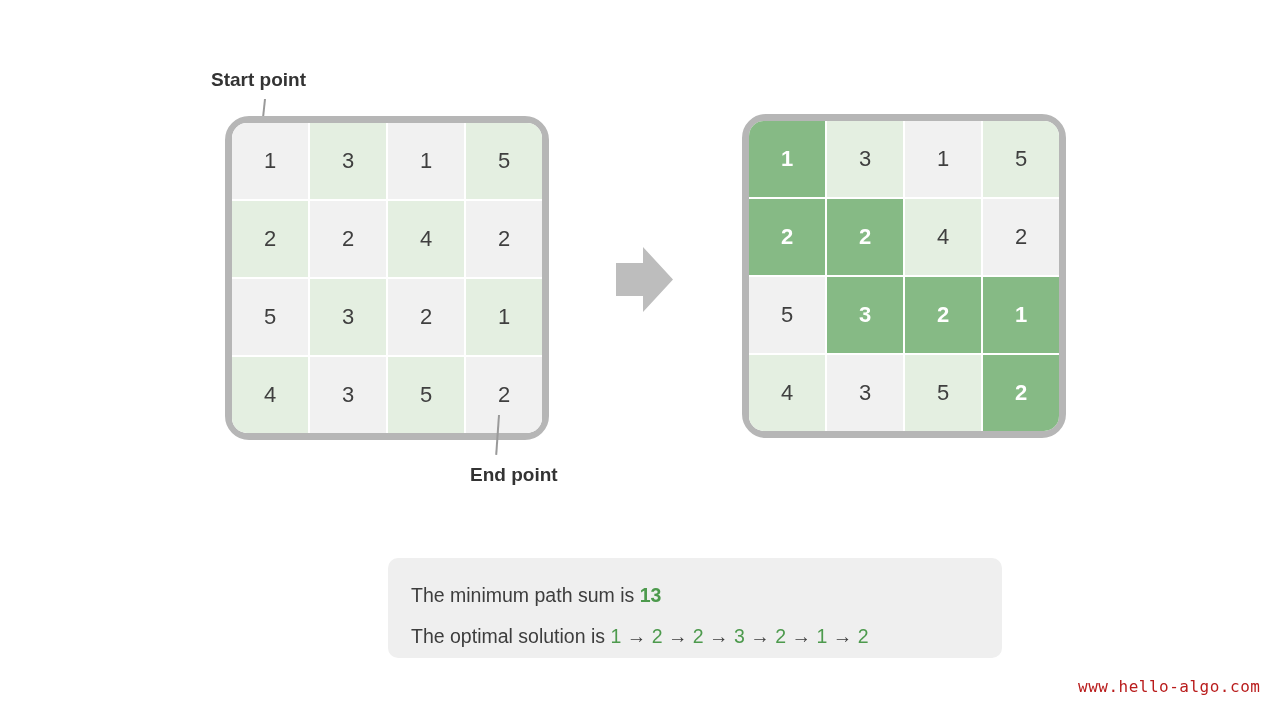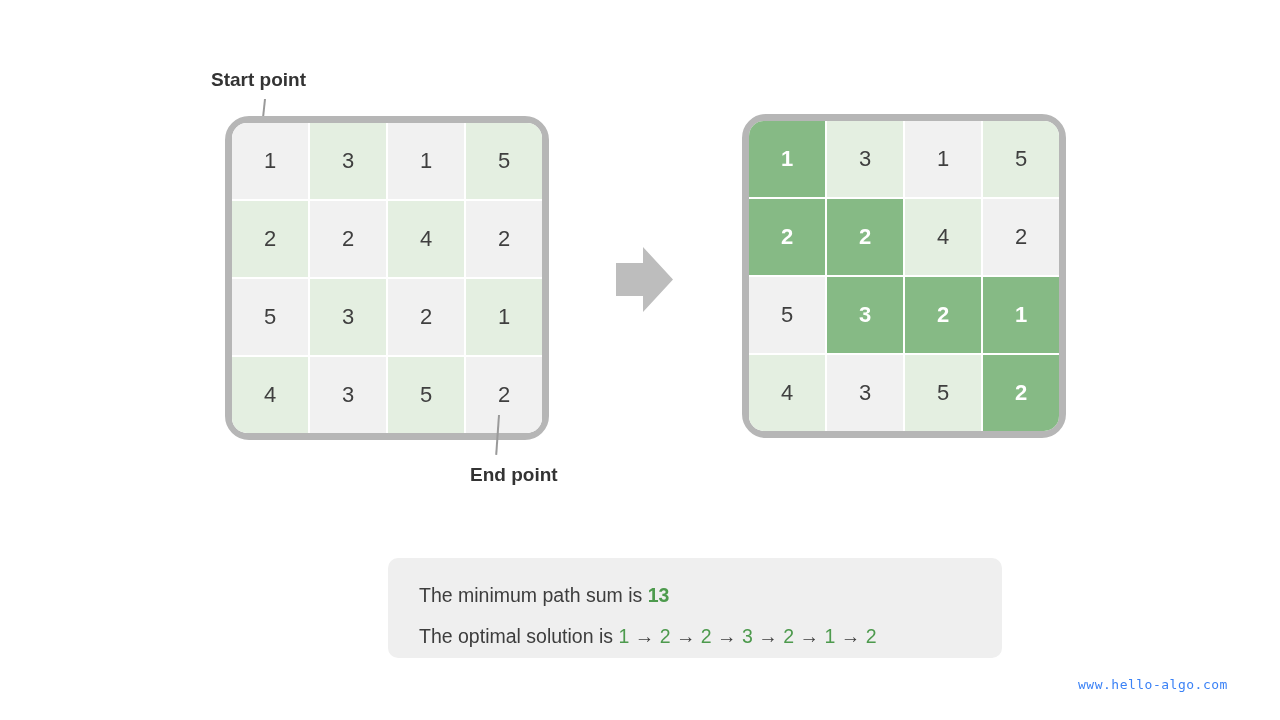--- a/index.html
+++ b/index.html
@@ -29,32 +29,32 @@
     display:flex;align-items:center;justify-content:center;
     font-size:22px;color:#3f3f3f;
   }
   .cell.even{background:#f1f1f1;}
   .cell.odd{background:#e4efe1;}
   .cell.path{background:#86ba85;color:#ffffff;font-weight:700;}
   .arrow-icon{position:absolute;}
   .result-box{
     position:absolute;left:388px;top:558px;width:614px;height:100px;
     box-sizing:border-box;background:#efefef;border-radius:10px;
-    padding:17px 24px 0 31px;
+    padding:17px 24px 0 23px;
   }
   .result-line{
     font-size:19.5px;line-height:41px;color:#3d3d3d;white-space:nowrap;
   }
   .sum-value{color:#4d9a4d;font-weight:700;}
   .green-num{color:#4d9a4d;}
   .sep{color:#3d3d3d;}
   .watermark{
     position:absolute;left:1078px;top:677px;
     font-family:"DejaVu Sans Mono","Liberation Mono",monospace;
-    font-size:13px;color:#3b82f6;letter-spacing:0.5px;
+    font-size:16px;color:#b91c1c;letter-spacing:0.5px;
   }
 </style>
 </head>
 <body>
 
 <div class="canvas">
 
   <div class="point-label" style="left:211px;top:69px;">Start point</div>
   <div class="leader" style="left:264px;top:99px;height:39px;transform:rotate(6deg);"></div>
 

